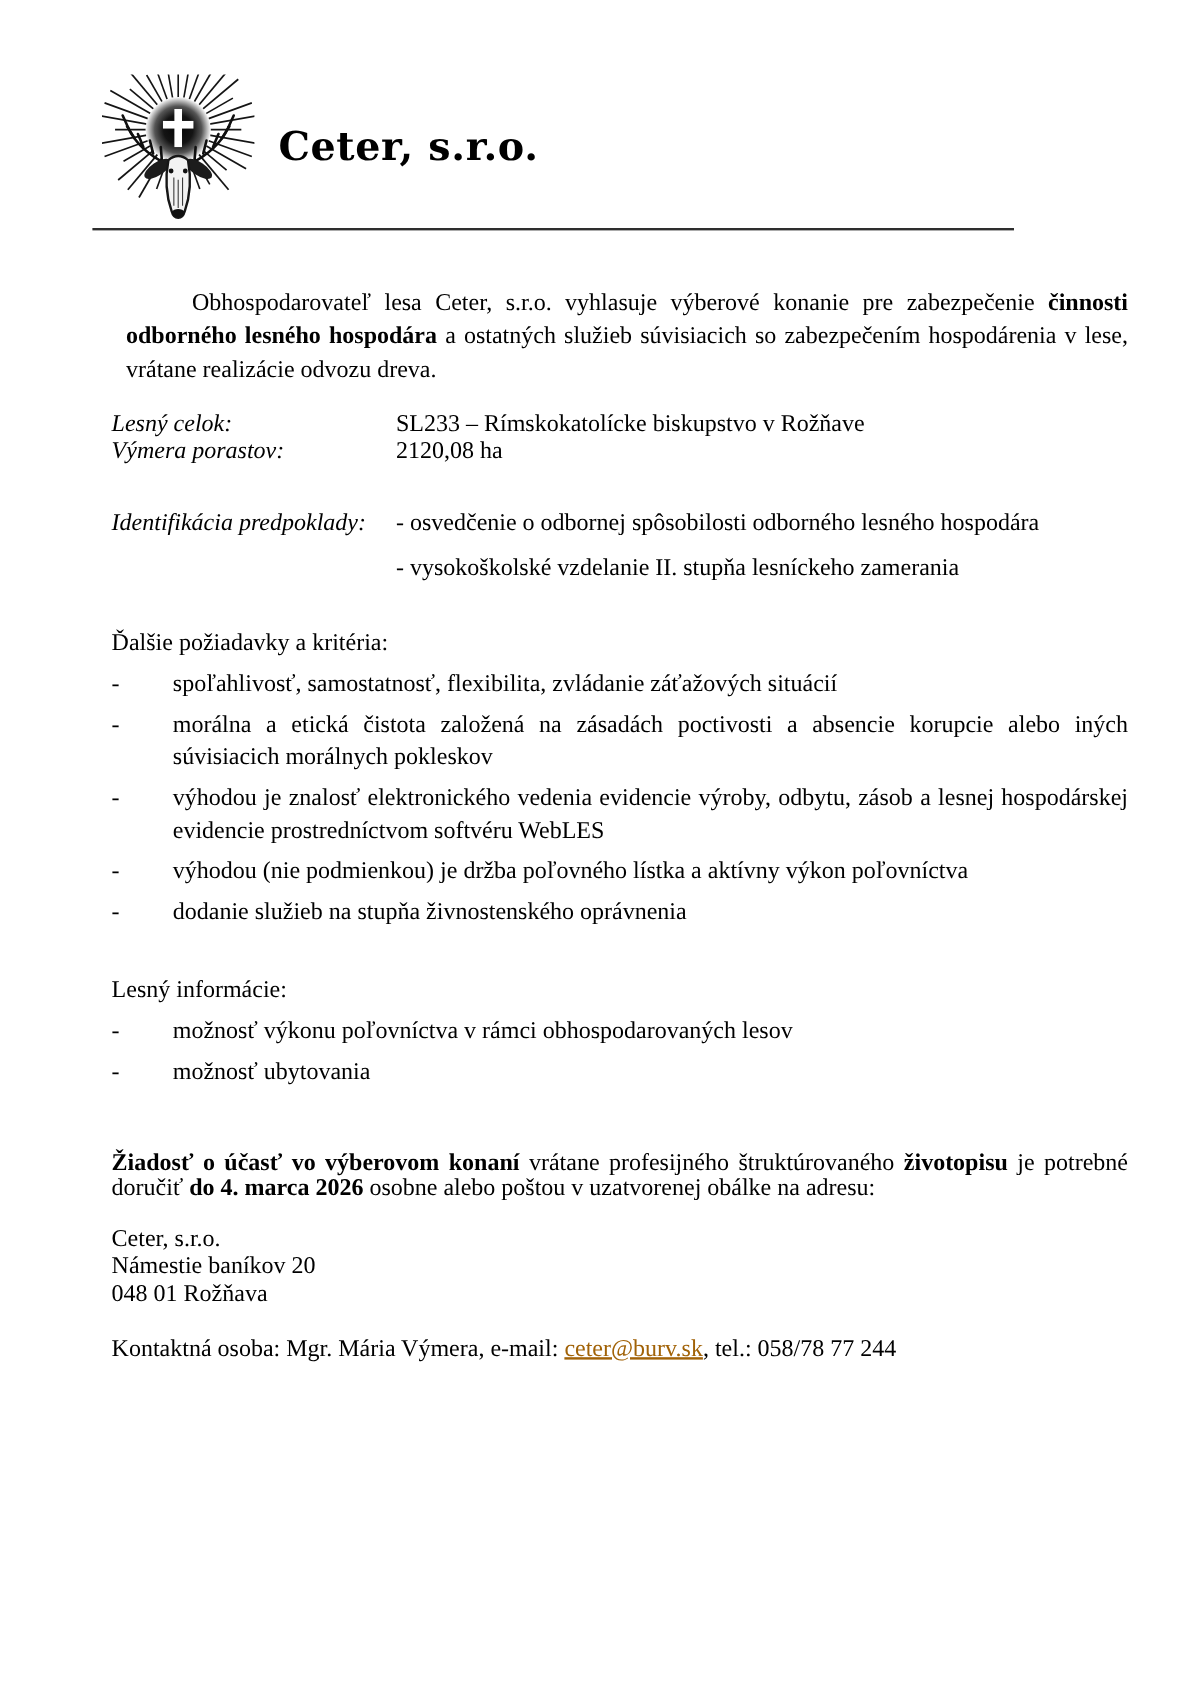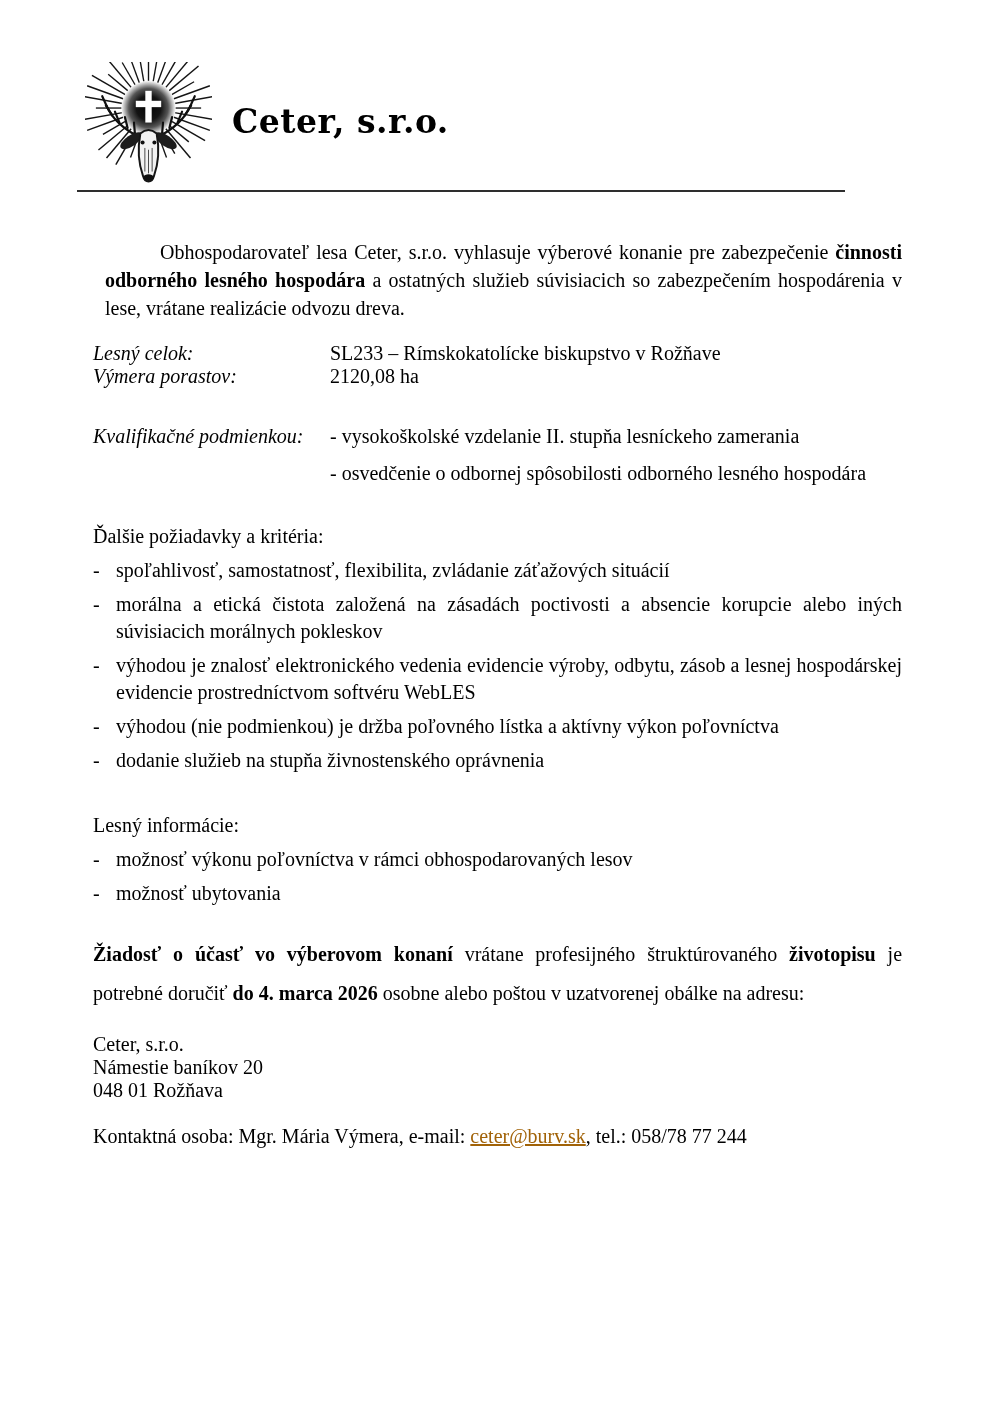--- a/index.html
+++ b/index.html
@@ -2,21 +2,21 @@
 <html lang="sk"><head>
 <meta charset="utf-8">
 <style>
   html, body { margin: 0; padding: 0; background: #ffffff; }
   .page {
     position: relative;
     width: 1000px;
     height: 1414px;
     background: #ffffff;
     box-sizing: border-box;
-    padding: 63px 98px 0 93px;
+    padding: 63px 60px 0 93px;
     font-family: "Liberation Serif", serif;
     font-size: 20px;
     color: #000000;
     overflow: hidden;
   }
   
   .header { display: flex; align-items: center; height: 130px; }
   .logo { width: 127px; height: 132px; flex: none; margin-left: -8px; }
   .title {
     font-family: "DejaVu Serif", serif;
@@ -45,23 +45,23 @@
   .qual-label { font-style: italic; width: 237px; flex: none; line-height: 23px; }
   .qual-item { line-height: 23px; margin-bottom: 14px; }
   
   .section-heading { line-height: 23px; }
   .mt-requirements { margin-top: 26px; }
   .mt-info { margin-top: 40px; }
   
   .bullets { margin-top: 9px; }
   .bullet { display: flex; margin-bottom: 7px; }
   .bullet-marker { width: 23px; flex: none; line-height: 27px; }
-  .bullet-text { flex: 1; text-align: justify; line-height: 27px; }
-  
-  .application { margin-top: 28px; text-align: justify; line-height: 39px; }
+  .bullet-text { flex: 1; text-align: justify; line-height: 27px; margin-left: 28px; }
+  
+  .application { margin-top: 52px; text-align: justify; line-height: 21px; }
   
   .address { margin-top: 6px; line-height: 23px; }
   .contact { margin-top: 23px; line-height: 23px; }
   .email-link { color: #a16207; text-decoration: underline; cursor: pointer; }
 </style>
 </head>
 <body>
 
 <div class="page">
 
@@ -167,24 +167,24 @@
       <span class="row-label">Lesný celok:</span>
       <span>SL233 – Rímskokatolícke biskupstvo v Rožňave</span>
     </div>
     <div class="row">
       <span class="row-label">Výmera porastov:</span>
       <span>2120,08 ha</span>
     </div>
   </div>
 
   <div class="qual">
-    <span class="qual-label">Kvalifikačné podmienkou:</span>
+    <span class="qual-label">Identifikácia predpoklady:</span>
     <div>
+      <div class="qual-item">- osvedčenie o odbornej spôsobilosti odborného lesného hospodára</div>
       <div class="qual-item">- vysokoškolské vzdelanie II. stupňa lesníckeho zamerania</div>
-      <div class="qual-item">- osvedčenie o odbornej spôsobilosti odborného lesného hospodára</div>
     </div>
   </div>
 
   <div class="section-heading mt-requirements">Ďalšie požiadavky a kritéria:</div>
   <div class="bullets">
     <div class="bullet">
       <span class="bullet-marker">-</span>
       <span class="bullet-text">spoľahlivosť, samostatnosť, flexibilita, zvládanie záťažových situácií</span>
     </div>
     <div class="bullet">

